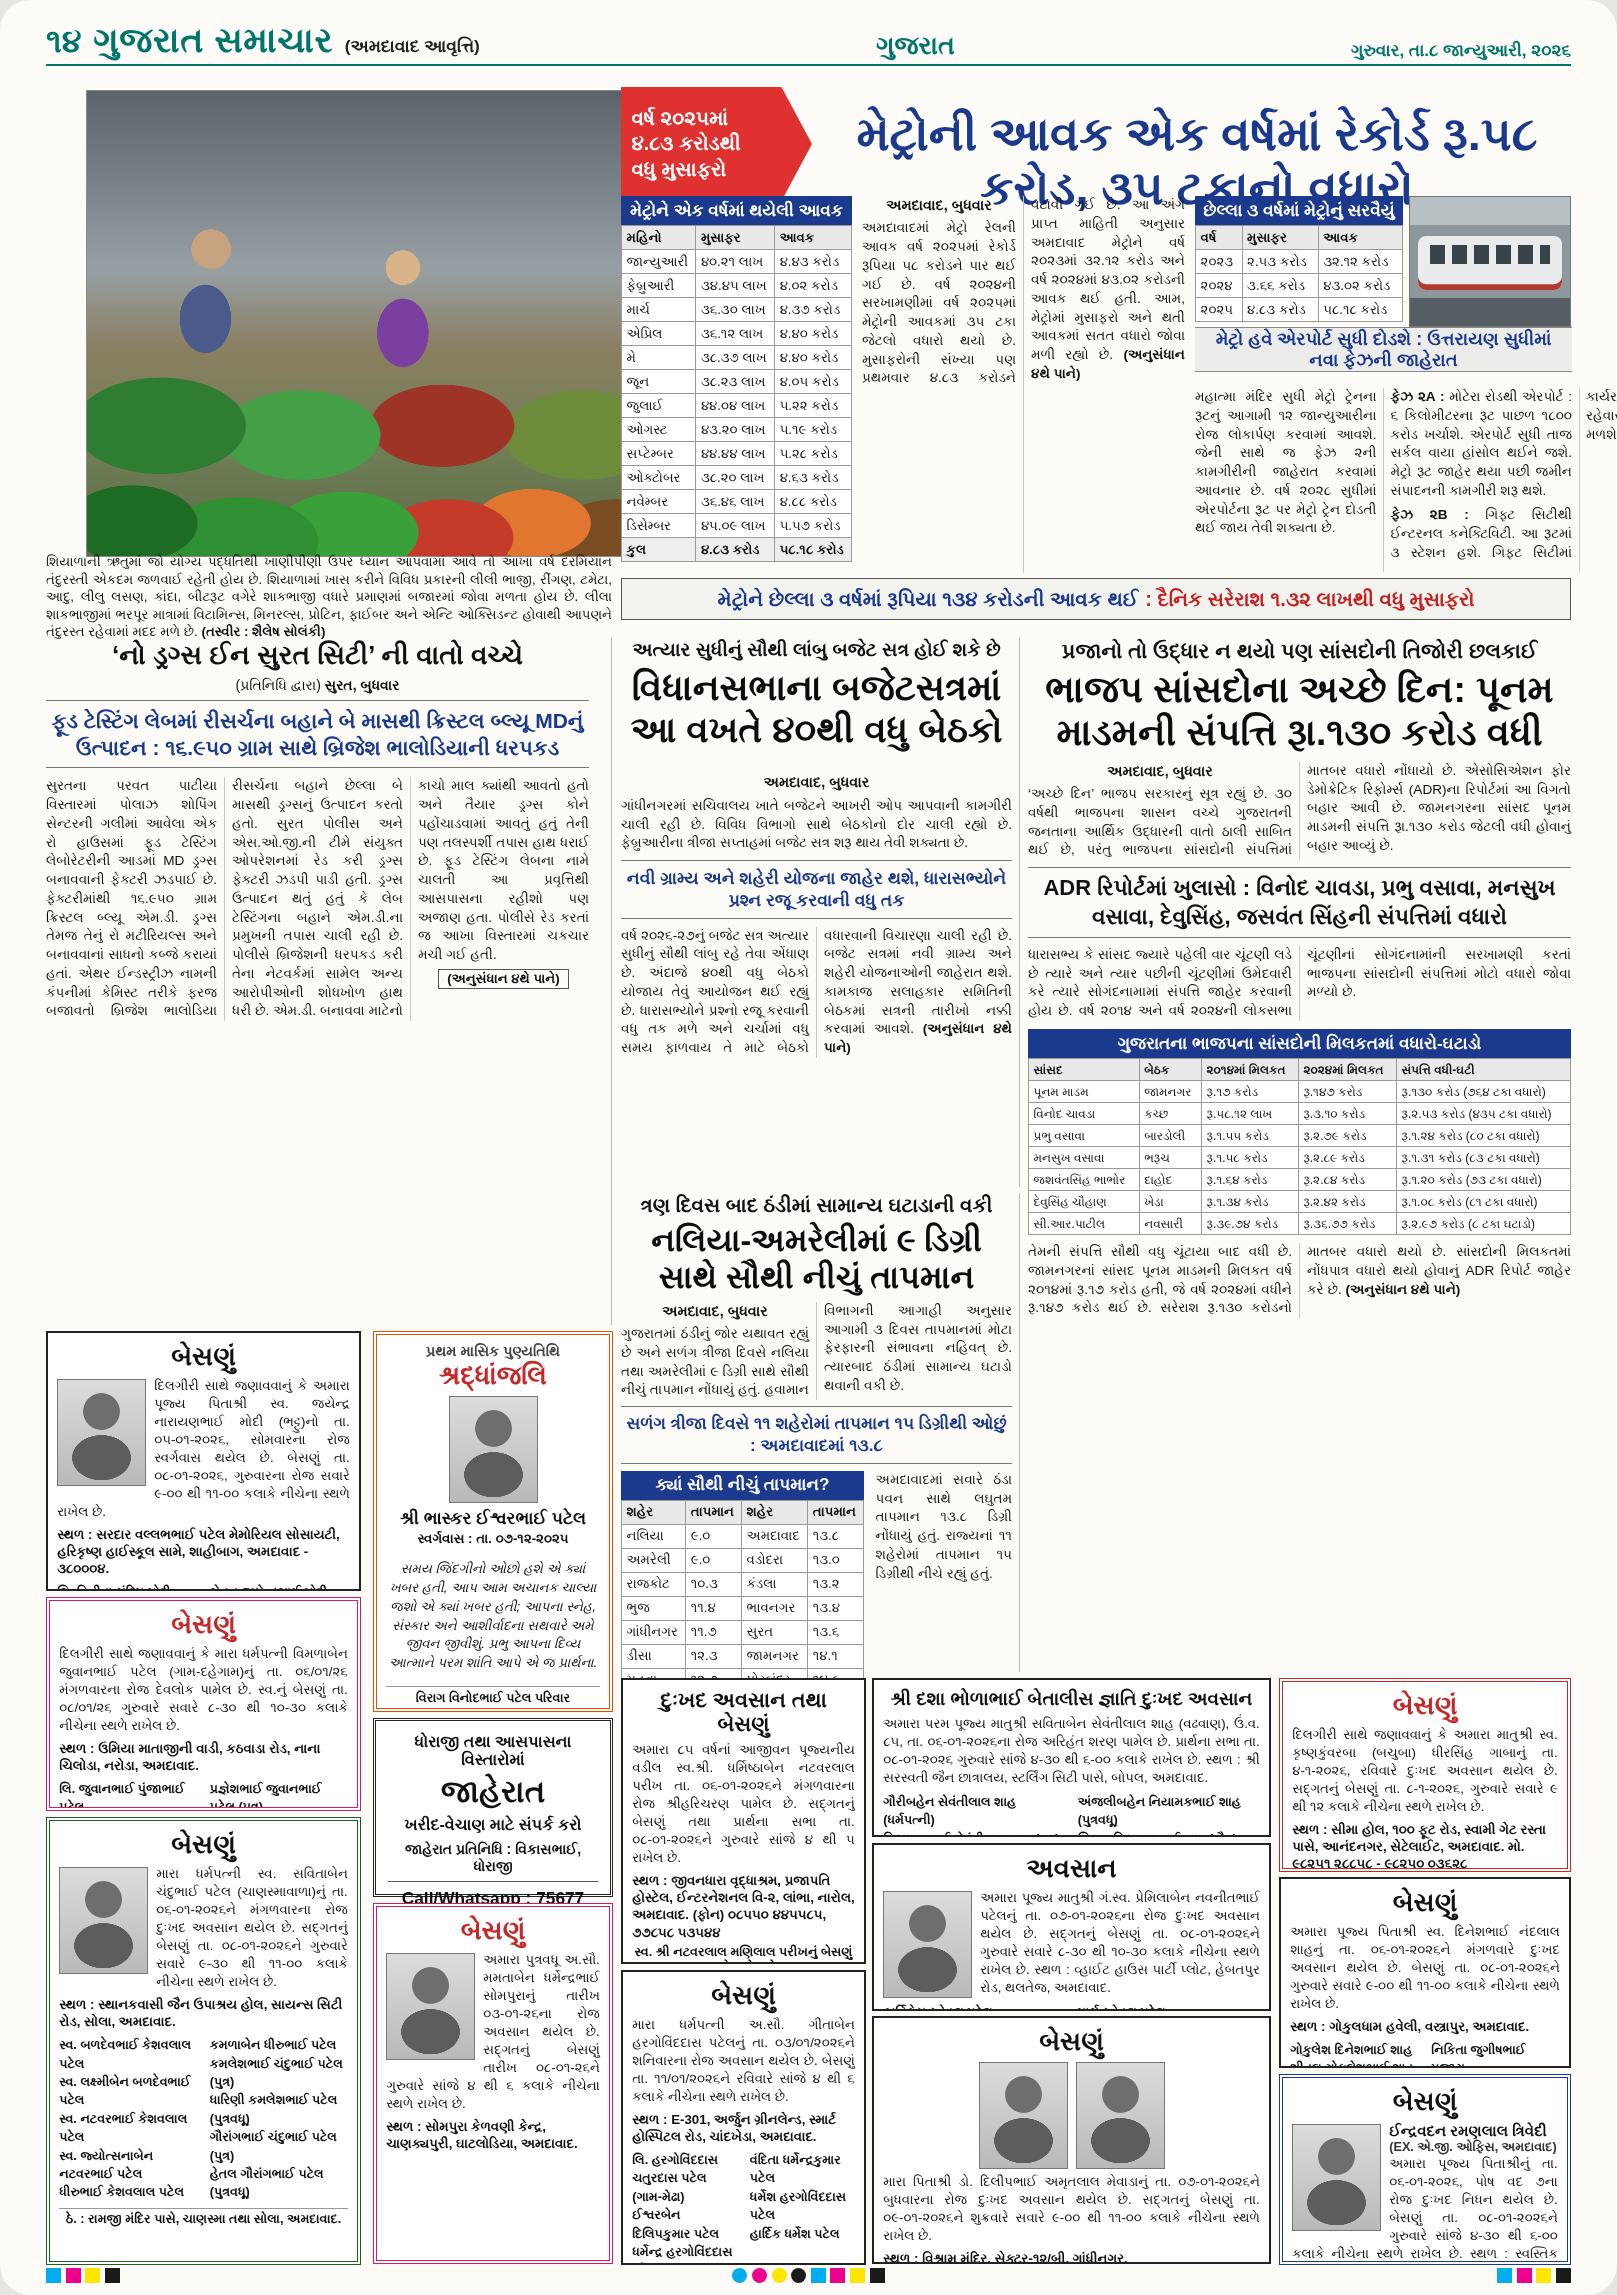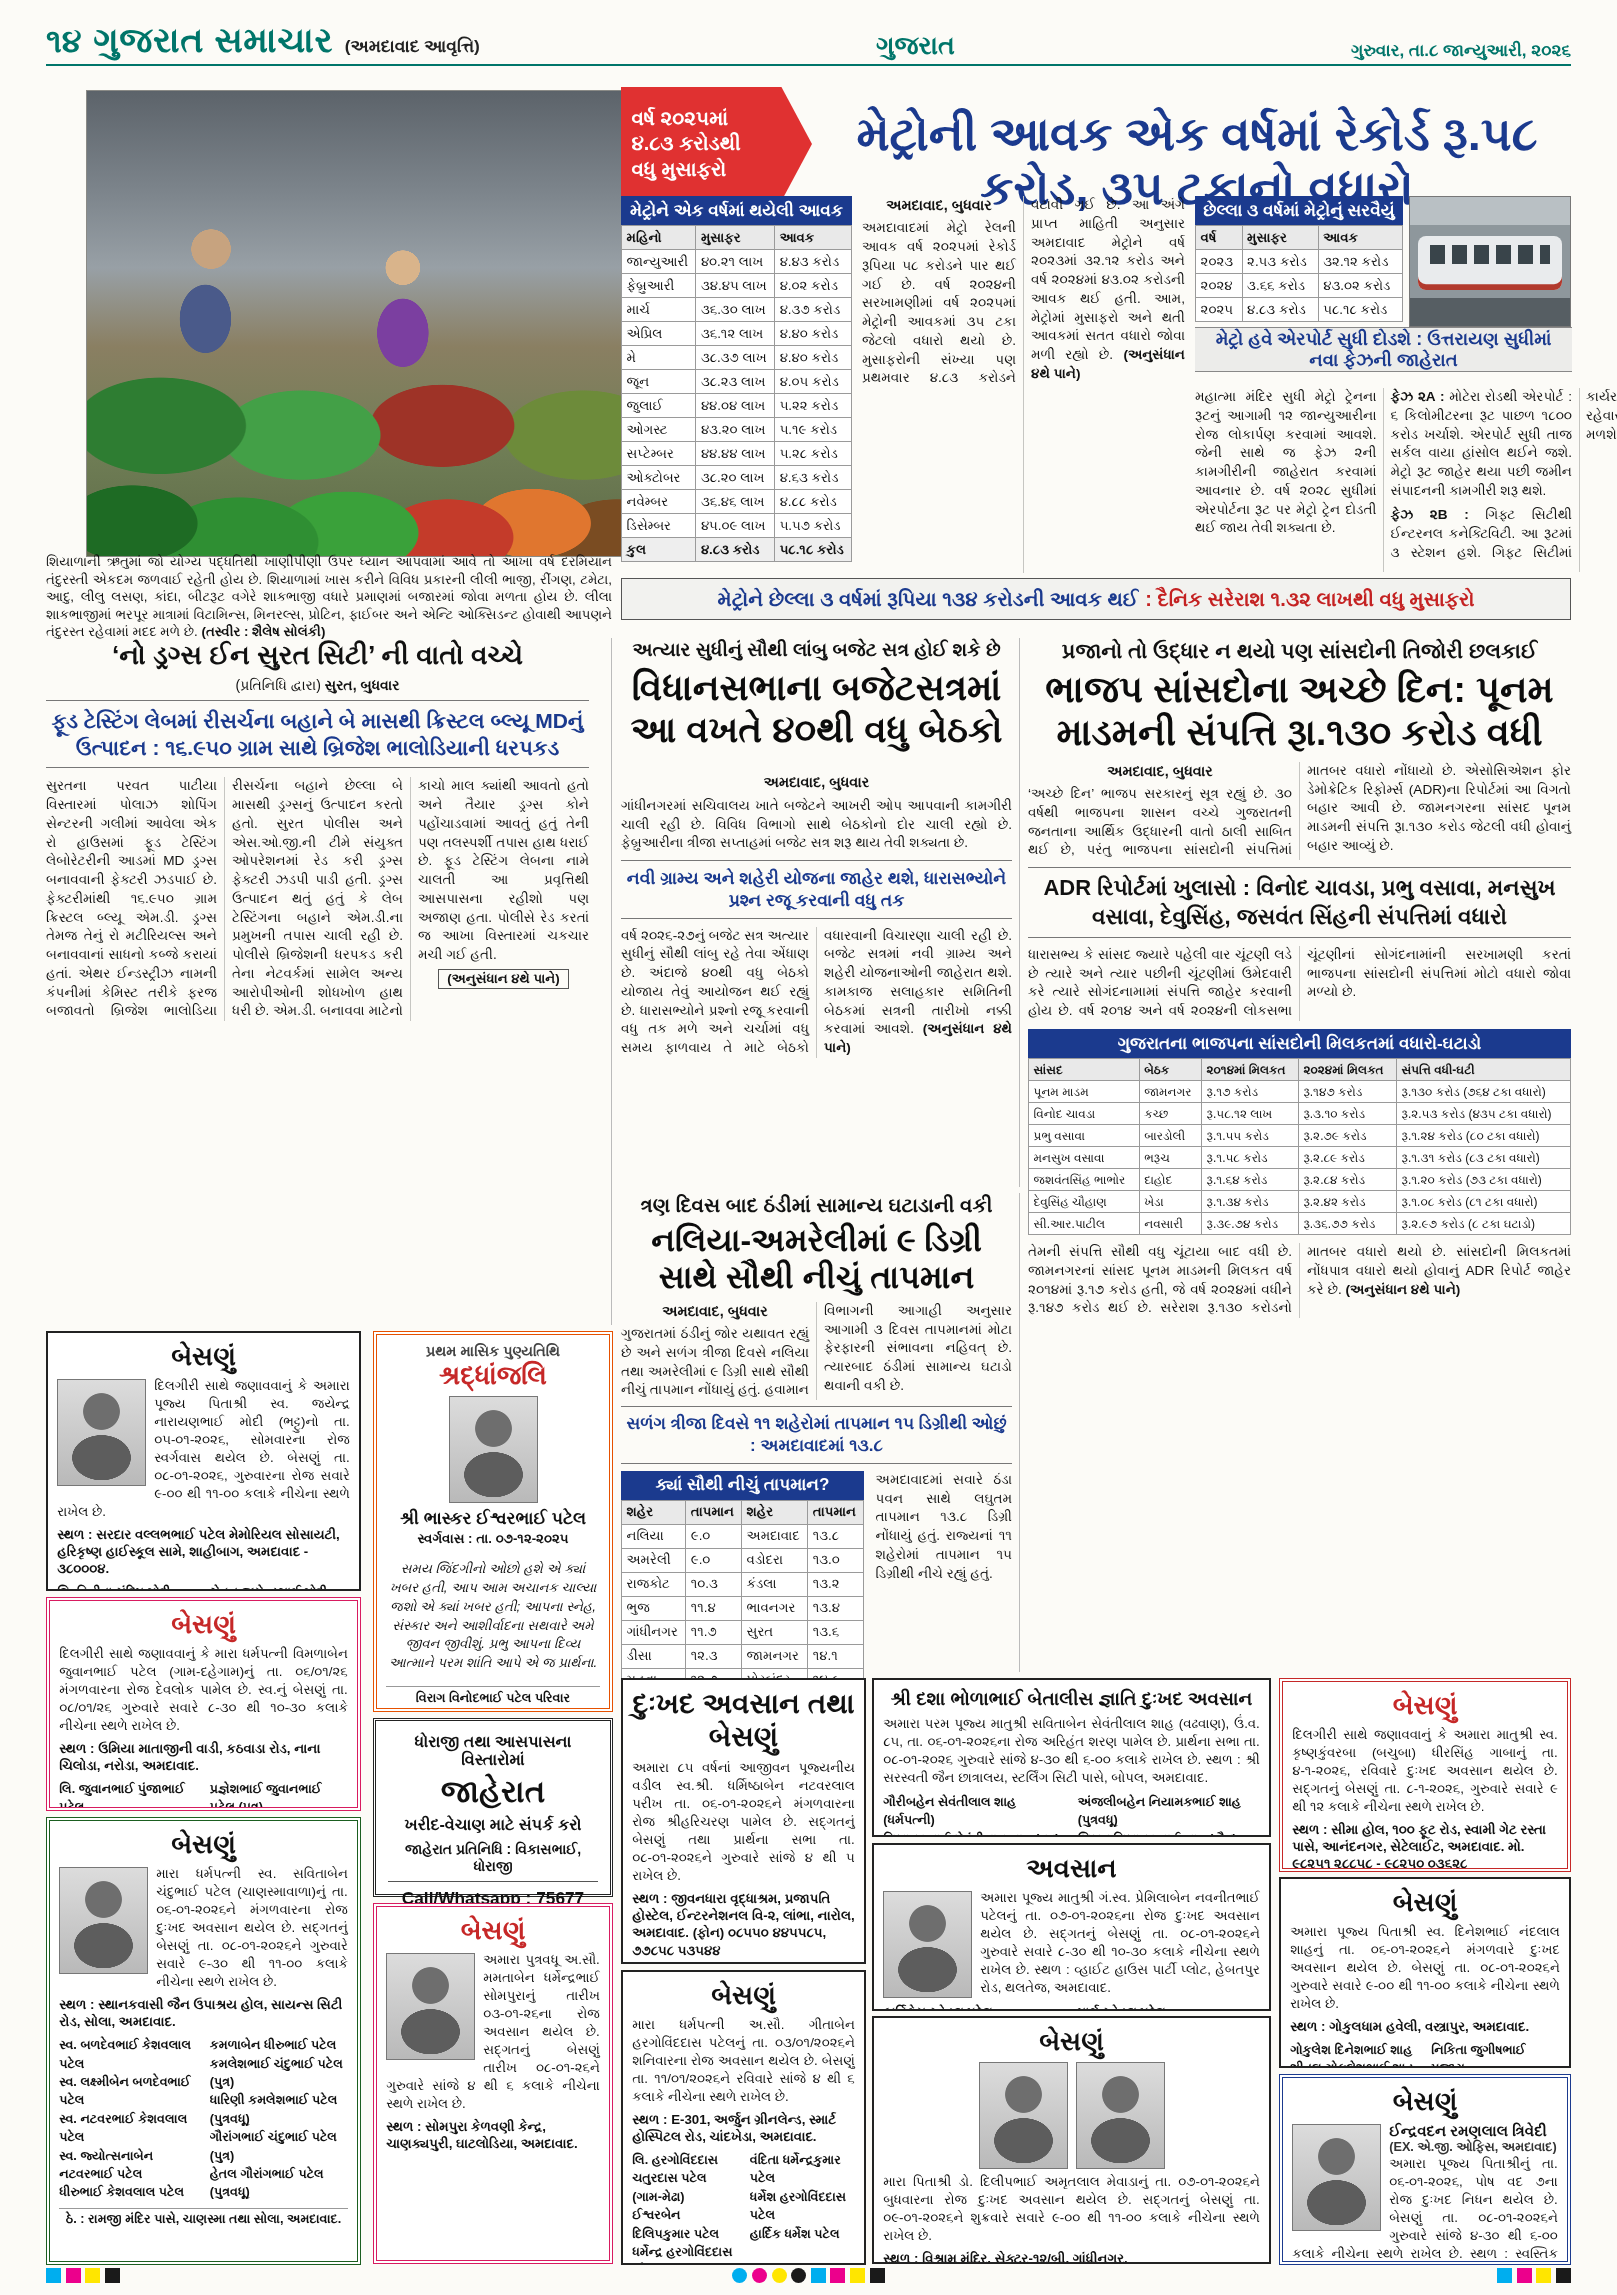--- a/index.html
+++ b/index.html
@@ -1,18 +1,18 @@
 <!DOCTYPE html>
 <html lang="gu" style="--masthead-teal: #00756a; --headline-blue: #1b3a8e; --badge-red: #e03131; --strip-red: #c42222; --obit-pink: #d81b60; --obit-red: #c62828;font-size:9.2px"><head>
 <meta charset="utf-8">
 <title>Gujarat Samachar - Page 14</title>
 <style>
   html,body{margin:0;padding:0;background:#e6e5e0;}
   .page{position:relative;width:1617px;height:2295px;margin:0 auto;background:#fcfbf7;
-        font-family:"Liberation Sans","DejaVu Sans",sans-serif;color:#111;overflow:hidden;}
+        font-family:"Liberation Sans","DejaVu Sans",sans-serif;color:#111;overflow:hidden;border-radius:30px;}
   .abs{position:absolute;}
   
   .masthead{left:46px;top:15px;width:1525px;height:51px;display:flex;align-items:flex-end;
             justify-content:space-between;border-bottom:2.9px double var(--masthead-teal,#00756a);padding-bottom:3.5px;box-sizing:border-box;}
   .mh-left{display:flex;align-items:baseline;gap:11.6px;}
   .pagenum{font-size:32px;font-weight:900;color:var(--masthead-teal,#00756a);}
   .mh-logo{font-size:35px;font-weight:900;color:var(--masthead-teal,#00756a);letter-spacing:0.6px;}
   .mh-ed{font-size:17.3px;font-weight:700;color:#222;}
   .mh-center{font-size:25.4px;font-weight:800;color:var(--masthead-teal,#00756a);}
   .mh-right{font-size:17px;font-weight:800;color:var(--masthead-teal,#00756a);}
@@ -553,21 +553,21 @@
 
   <div class="obit pink" style="left:373px;top:1903px;width:240px;height:361px;">
     <div class="o-title red">બેસણું</div>
     <div class="portrait"></div>
     <p class="o-body">અમારા પુત્રવધૂ અ.સૌ. મમતાબેન ધર્મેન્દ્રભાઈ સોમપુરાનું તારીખ ૦૩-૦૧-૨૬ના રોજ અવસાન થયેલ છે. સદ્ગતનું બેસણું તારીખ ૦૮-૦૧-૨૬ને ગુરુવારે સાંજે ૪ થી ૬ કલાકે નીચેના સ્થળે રાખેલ છે.</p>
     <div class="o-venue">સ્થળ : સોમપુરા કેળવણી કેન્દ્ર, ચાણક્યપુરી, ઘાટલોડિયા, અમદાવાદ.</div>
 
   </div>
 
   <div class="obit" style="left:621px;top:1678px;width:245px;height:286px;">
-    <div class="o-title" style="font-size:28px;">દુઃખદ અવસાન તથા બેસણું</div>
+    <div class="o-title" style="font-size:21px;">દુઃખદ અવસાન તથા બેસણું</div>
     <p class="o-body">અમારા ૮૫ વર્ષનાં આજીવન પૂજ્યનીય વડીલ સ્વ.શ્રી. ધર્મિષ્ઠાબેન નટવરલાલ પરીખ તા. ૦૬-૦૧-૨૦૨૬ને મંગળવારના રોજ શ્રીહરિચરણ પામેલ છે. સદ્ગતનું બેસણું તથા પ્રાર્થના સભા તા. ૦૮-૦૧-૨૦૨૬ને ગુરુવારે સાંજે ૪ થી ૫ રાખેલ છે.</p>
     <div class="o-venue">સ્થળ : જીવનધારા વૃદ્ધાશ્રમ, પ્રજાપતિ હોસ્ટેલ, ઈન્ટરનેશનલ વિ-૨, લાંભા, નારોલ, અમદાવાદ. (ફોન) ૦૮૫૫૦ ૪૪૫૫૮૫, ૭૭૮૫૮ ૫૩૫૪૪</div>
     <div class="o-extra">સ્વ. શ્રી નટવરલાલ મણિલાલ પરીખનું બેસણું સાથે રાખેલ છે.</div>
 
   </div>
 
   <div class="obit" style="left:621px;top:1970px;width:245px;height:295px;">
     <div class="o-title">બેસણું</div>
     <p class="o-body">મારા ધર્મપત્ની અ.સૌ. ગીતાબેન હરગોવિંદદાસ પટેલનું તા. ૦૩/૦૧/૨૦૨૬ને શનિવારના રોજ અવસાન થયેલ છે. બેસણું તા. ૧૧/૦૧/૨૦૨૬ને રવિવારે સાંજે ૪ થી ૬ કલાકે નીચેના સ્થળે રાખેલ છે.</p>
     <div class="o-venue">સ્થળ : E-301, અર્જુન ગ્રીનલેન્ડ, સ્માર્ટ હોસ્પિટલ રોડ, ચાંદખેડા, અમદાવાદ.</div>

